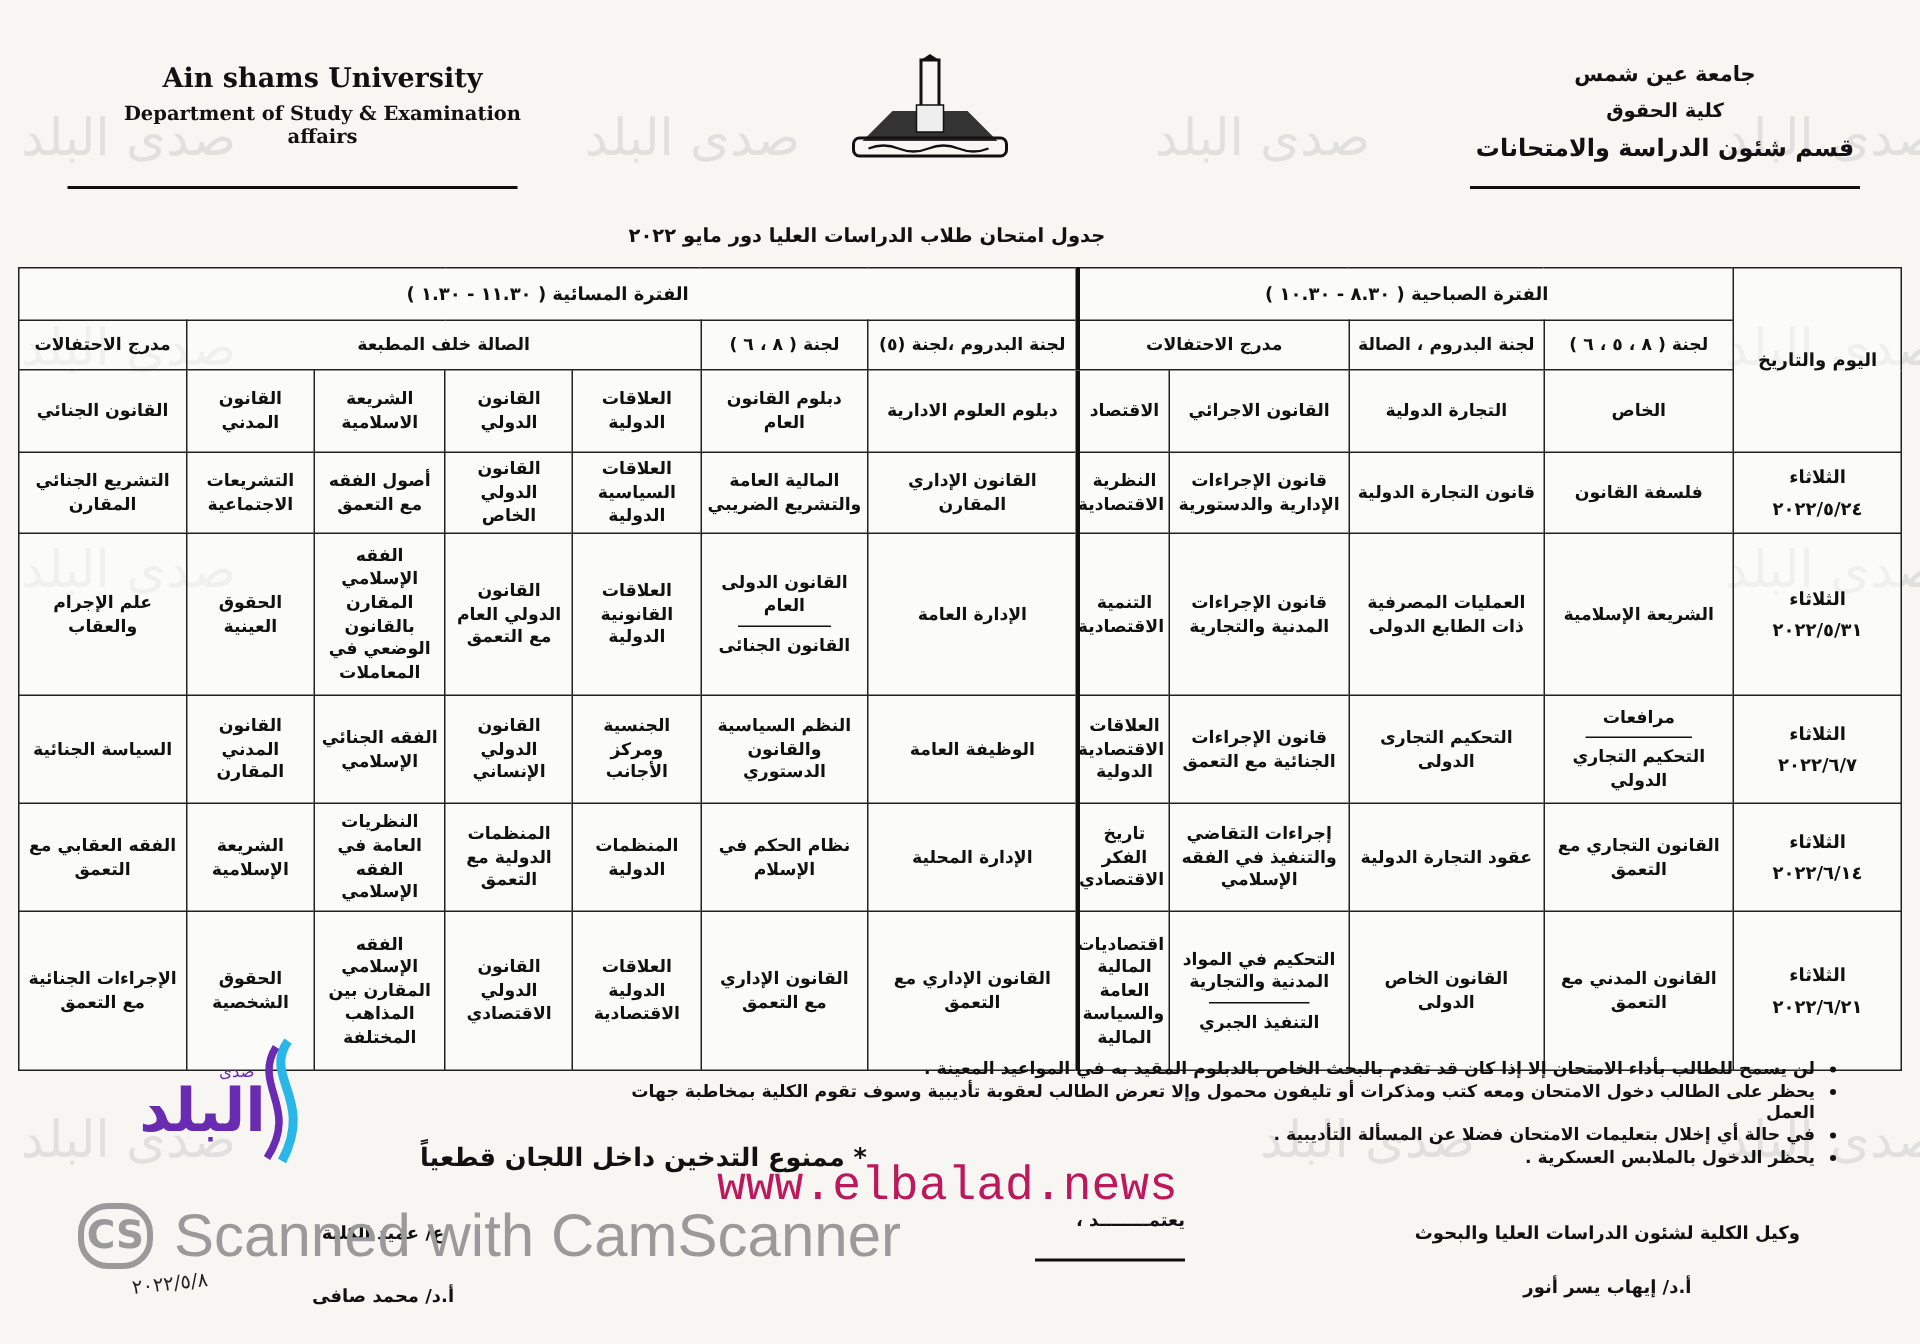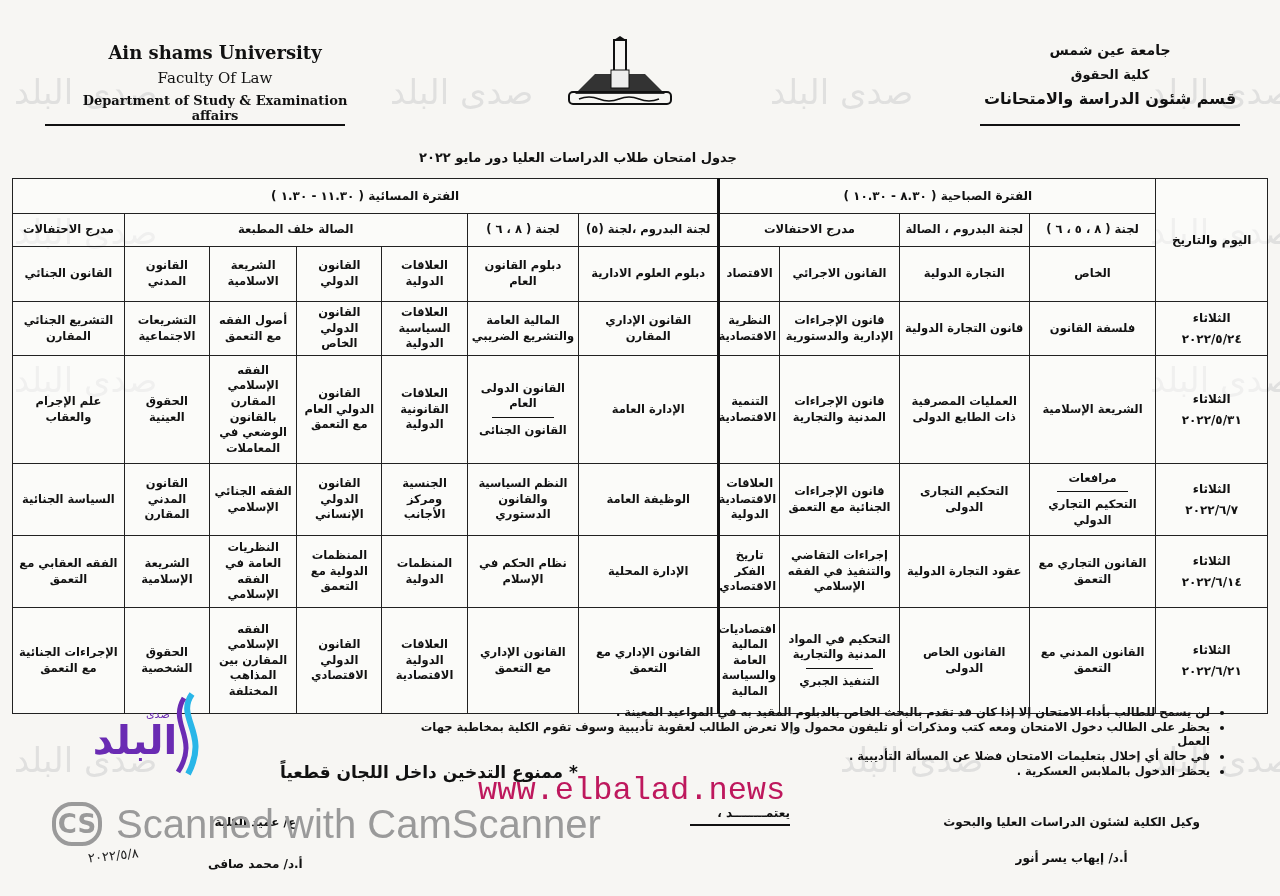--- a/index.html
+++ b/index.html
@@ -28,21 +28,21 @@
   .split-line { display:block; width:60%; margin:5px auto; border-top:1.5px solid #111; }
   .notes { position:absolute; right:40px; top:705px; width:820px; direction:rtl; font-size:11.5px; font-weight:bold; }
   .notes li { margin-bottom:1px; list-style:disc; }
   .notes ul { margin:0; padding-right:30px; }
   .smoke { position:absolute; left:280px; top:762px; direction:rtl; font-size:17px; font-weight:bold; }
   .balad-logo { position:absolute; left:80px; top:688px; width:130px; height:90px; }
   .sig-right { position:absolute; right:80px; top:815px; direction:rtl; text-align:center; font-size:12px; font-weight:bold; }
   .sig-right .name { margin-top:22px; }
   .sig-mid { position:absolute; left:208px; top:815px; direction:rtl; text-align:center; font-size:12px; font-weight:bold; }
   .sig-mid .name { margin-top:28px; }
-  .approve { position:absolute; left:690px; top:806px; direction:rtl; font-size:12px; font-weight:bold; border-bottom:2px solid #111; padding-bottom:4px; width:100px; text-align:right; }
+  .approve { position:absolute; left:690px; top:806px; direction:rtl; font-size:12px; font-weight:bold; border-bottom:2px solid #111; padding-bottom:19px; width:100px; text-align:right; }
   .elbalad { position:absolute; left:478px; top:772px; font-size:32px; color:#be185d; font-family:Liberation Mono, monospace; letter-spacing:0px; }
   .camscanner { position:absolute; left:52px; top:798px; height:52px; display:flex; align-items:center; }
   .cs-box { width:50px; height:44px; border:4px solid #9a9a9a; border-radius:20px; color:#9a9a9a; font-size:26px; font-weight:bold; display:flex; align-items:center; justify-content:center; box-sizing:border-box; }
   .cs-text { margin-left:14px; font-size:40px; color:#9a9a9a; font-family:"Liberation Sans", sans-serif; }
   .handnote { position:absolute; left:88px; top:848px; font-size:13px; font-family:"DejaVu Serif", serif; color:#222; transform:rotate(-6deg); }
 </style>
 </head>
 <body>
 
 <div class="page">
@@ -54,21 +54,20 @@
   <div class="wm" style="left:14px;top:212px;">صدى البلد</div>
   <div class="wm" style="left:1150px;top:212px;">صدى البلد</div>
   <div class="wm" style="left:14px;top:360px;">صدى البلد</div>
   <div class="wm" style="left:1150px;top:360px;">صدى البلد</div>
   <div class="wm" style="left:14px;top:740px;">صدى البلد</div>
   <div class="wm" style="left:840px;top:740px;">صدى البلد</div>
   <div class="wm" style="left:1150px;top:740px;">صدى البلد</div>
 
   <div class="hdr-en">
     <div class="l1">Ain shams University</div>
-    <div class="l2">Faculty Of Law</div>
     <div class="l3">Department of Study &amp; Examination affairs</div>
     <div class="rule"></div>
   </div>
 
   <svg class="logo" viewBox="0 0 110 70">
     <rect x="49" y="4" width="12" height="40" fill="none" stroke="#111" stroke-width="2"></rect>
     <polygon points="49,4 55,0 61,4" fill="#111"></polygon>
     <polygon points="10,58 30,38 80,38 100,58" fill="#333"></polygon>
     <rect x="46" y="34" width="18" height="18" fill="#eee" stroke="#111"></rect>
     <rect x="4" y="56" width="102" height="12" rx="4" fill="none" stroke="#111" stroke-width="2"></rect>

